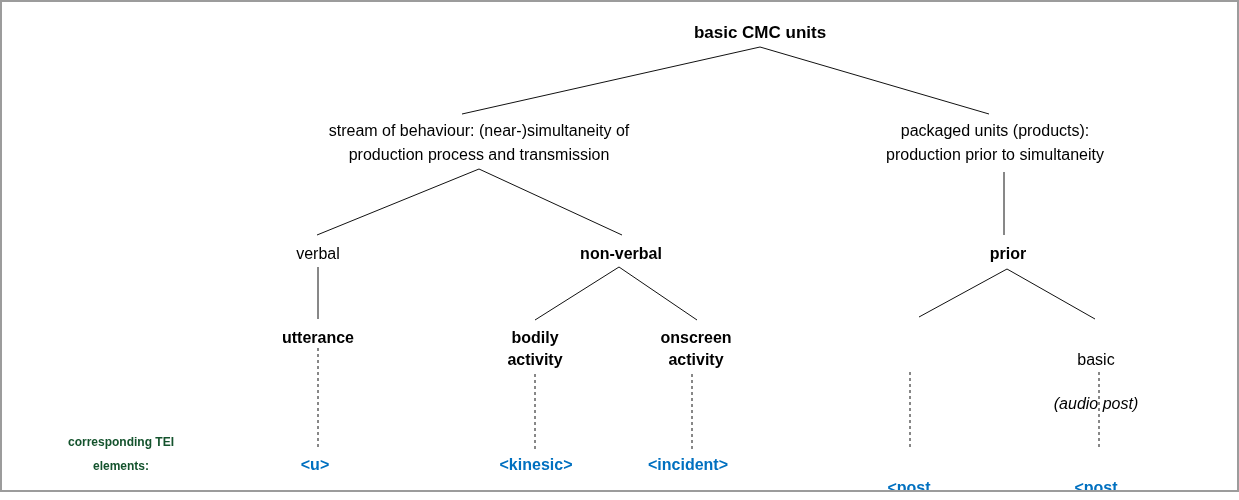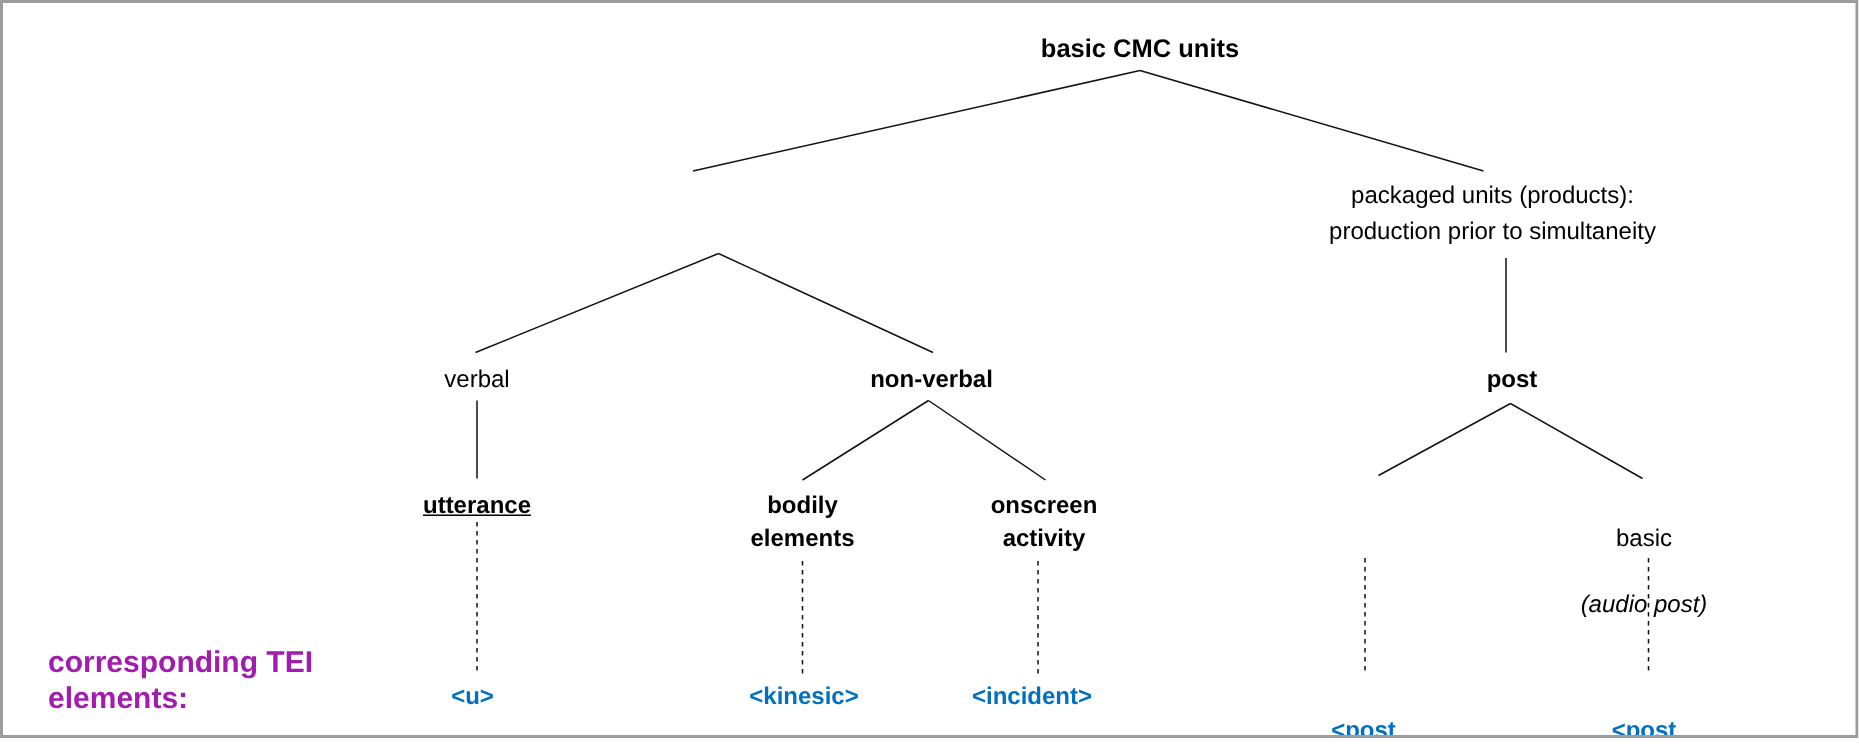--- a/index.html
+++ b/index.html
@@ -21,26 +21,26 @@
     white-space: pre-line;
     font-size: 16px;
     line-height: 22px;
   }
   .bold { font-weight: bold; }
   .root-node { font-size: 17px; font-weight: bold; }
   .wide { line-height: 24px; }
   .blue { color: #0070C0; }
   .caption {
     position: absolute;
-    text-align: left;
+    text-align: center;
     white-space: pre-line;
-    font-size: 20px;
+    font-size: 12px;
     line-height: 24px;
     font-weight: bold;
-    color: #a21caf;
+    color: #14532d;
   }
   .tei-two-line { line-height: 24px; }
   .tei-two-line .l1 { font-weight: bold; text-decoration: underline; }
   .it { font-style: italic; }
   #connectors {
     position: absolute;
     left: 0; top: 0;
     width: 1239px; height: 500px;
     pointer-events: none;
   }
@@ -72,30 +72,32 @@
 
     <line class="dashed" x1="316" y1="346" x2="316" y2="447"></line>
     <line class="dashed" x1="533" y1="372" x2="533" y2="447"></line>
     <line class="dashed" x1="690" y1="372" x2="690" y2="447"></line>
     <line class="dashed" x1="908" y1="370" x2="908" y2="446"></line>
     <line class="dashed" x1="1097" y1="370" x2="1097" y2="446"></line>
   </svg>
 
   <div class="node root-node" style="left:758px; top:20px;">basic CMC units</div>
 
+  <div class="node wide" style="left:477px; top:117px;">stream of behaviour: (near-)simultaneity of
+production process and transmission</div>
   <div class="node wide" style="left:993px; top:117px;">packaged units (products):
 production prior to simultaneity</div>
 
   <div class="node" style="left:316px; top:241px;text-align:right;">verbal</div>
   <div class="node" style="left:619px; top:241px;font-weight:bold;">non-verbal</div>
-  <div class="node bold" style="left:1006px; top:241px;">post</div>
+  <div class="node bold" style="left:1006px; top:241px;">prior</div>
 
-  <div class="node bold" style="left:316px; top:325px;text-decoration:underline;">utterance</div>
+  <div class="node bold" style="left:316px; top:325px;">utterance</div>
   <div class="node bold" style="left:533px; top:325px;">bodily
-elements</div>
+activity</div>
   <div class="node bold" style="left:694px; top:325px;">onscreen
 activity</div>
   <div class="node" style="left:1094px; top:325px;">
     <div>basic</div>
     <div class="it">(audio post)</div>
   </div>
 
   <div class="caption" style="left:30px; top:428px; width:178px;">corresponding TEI
 elements:</div>
 

